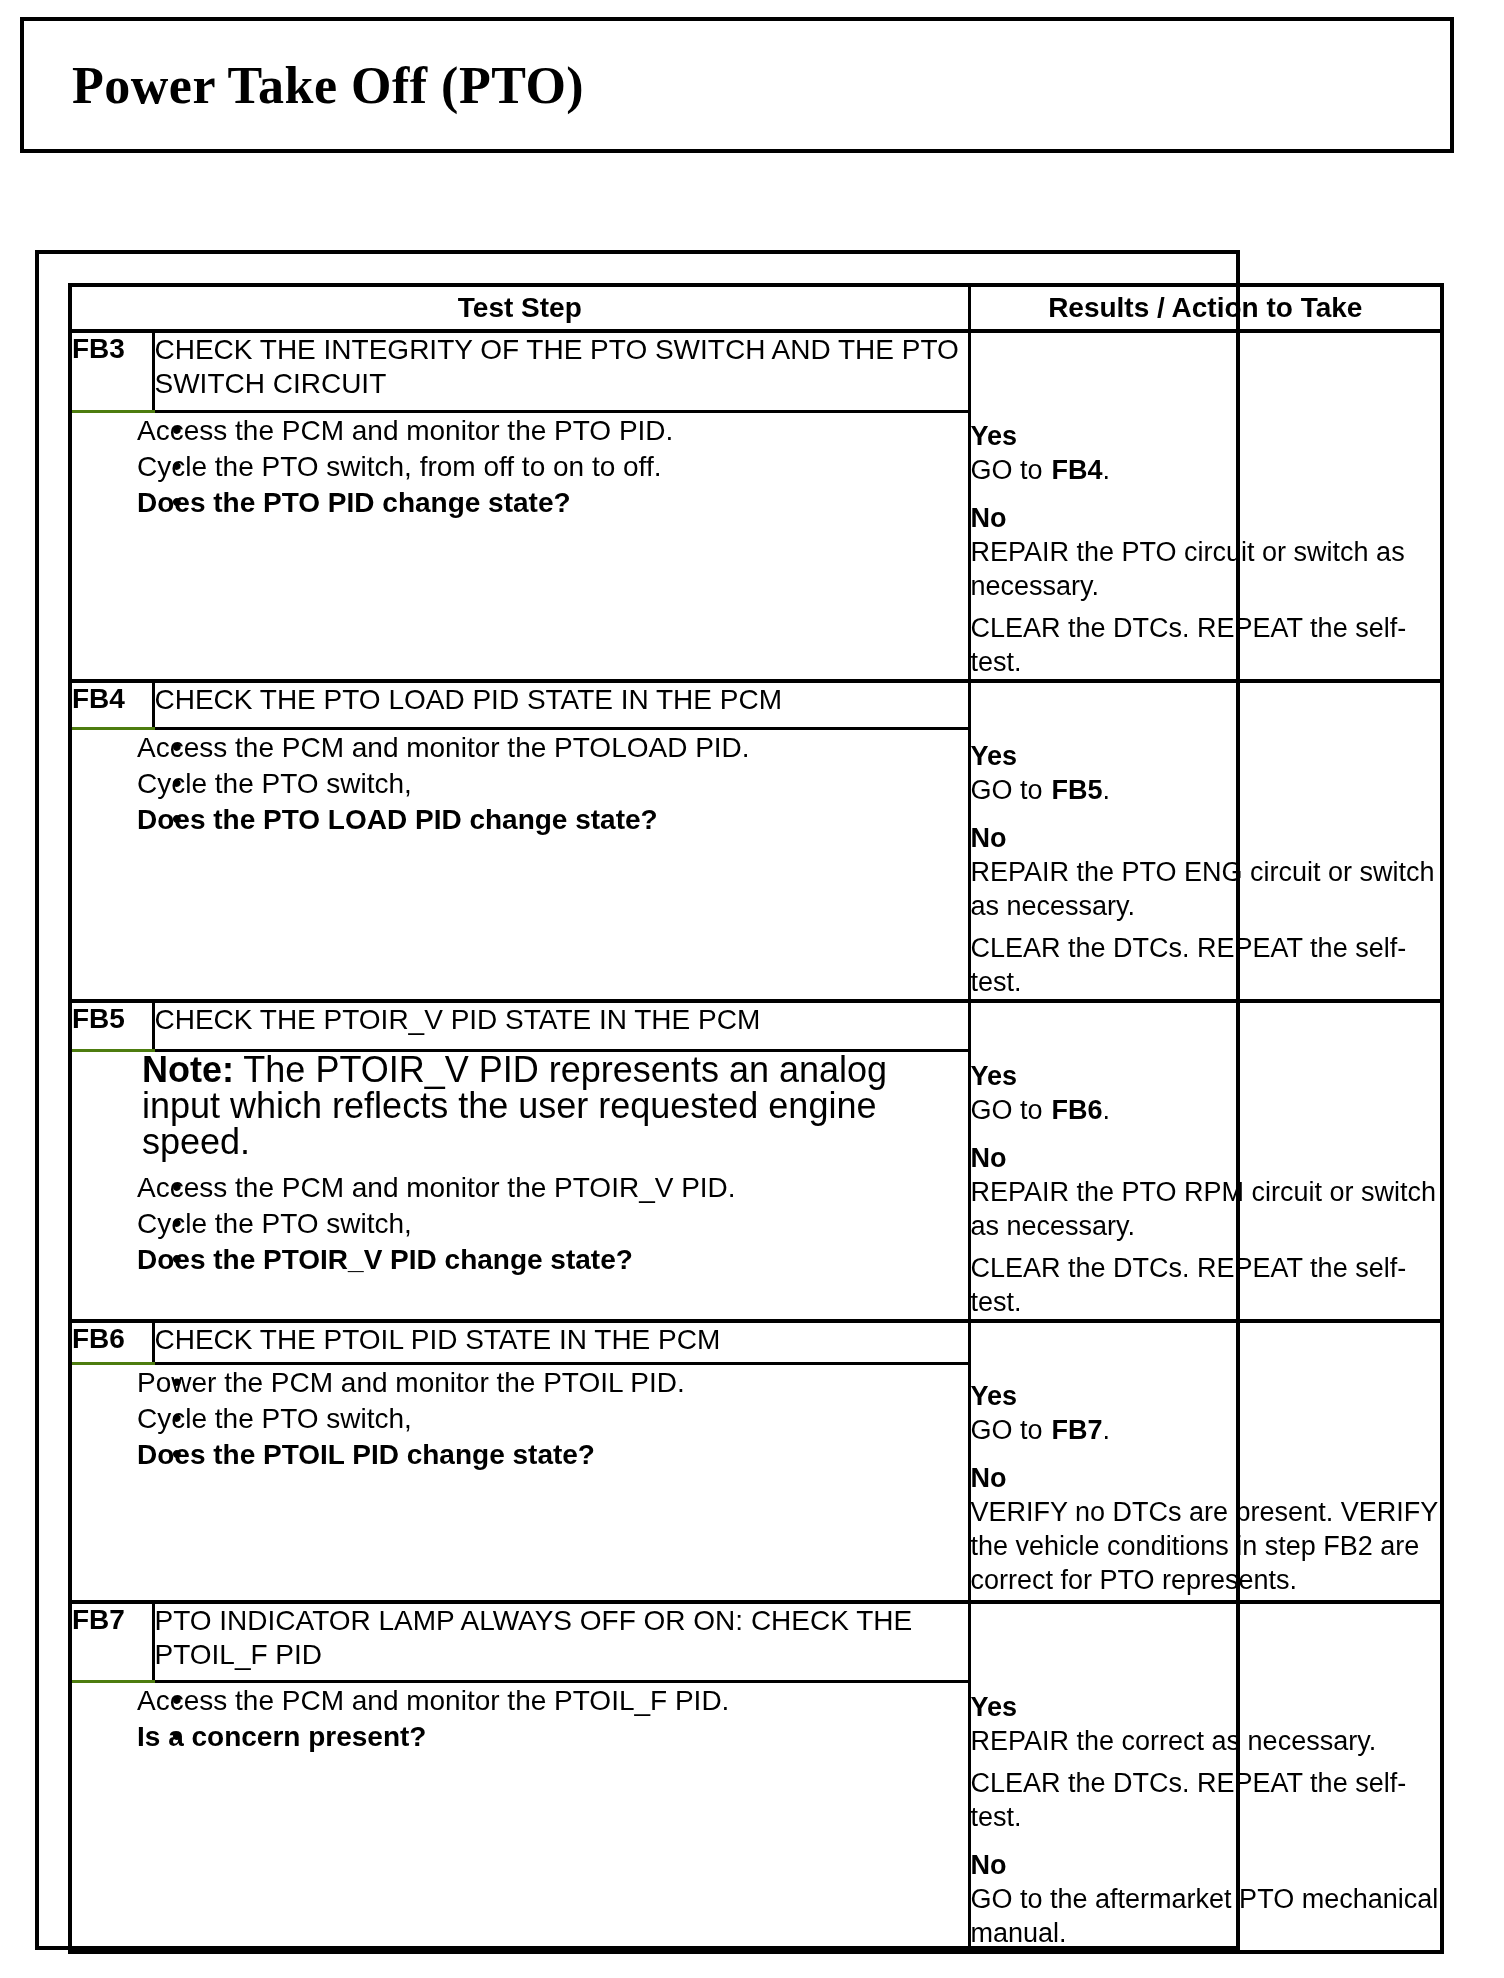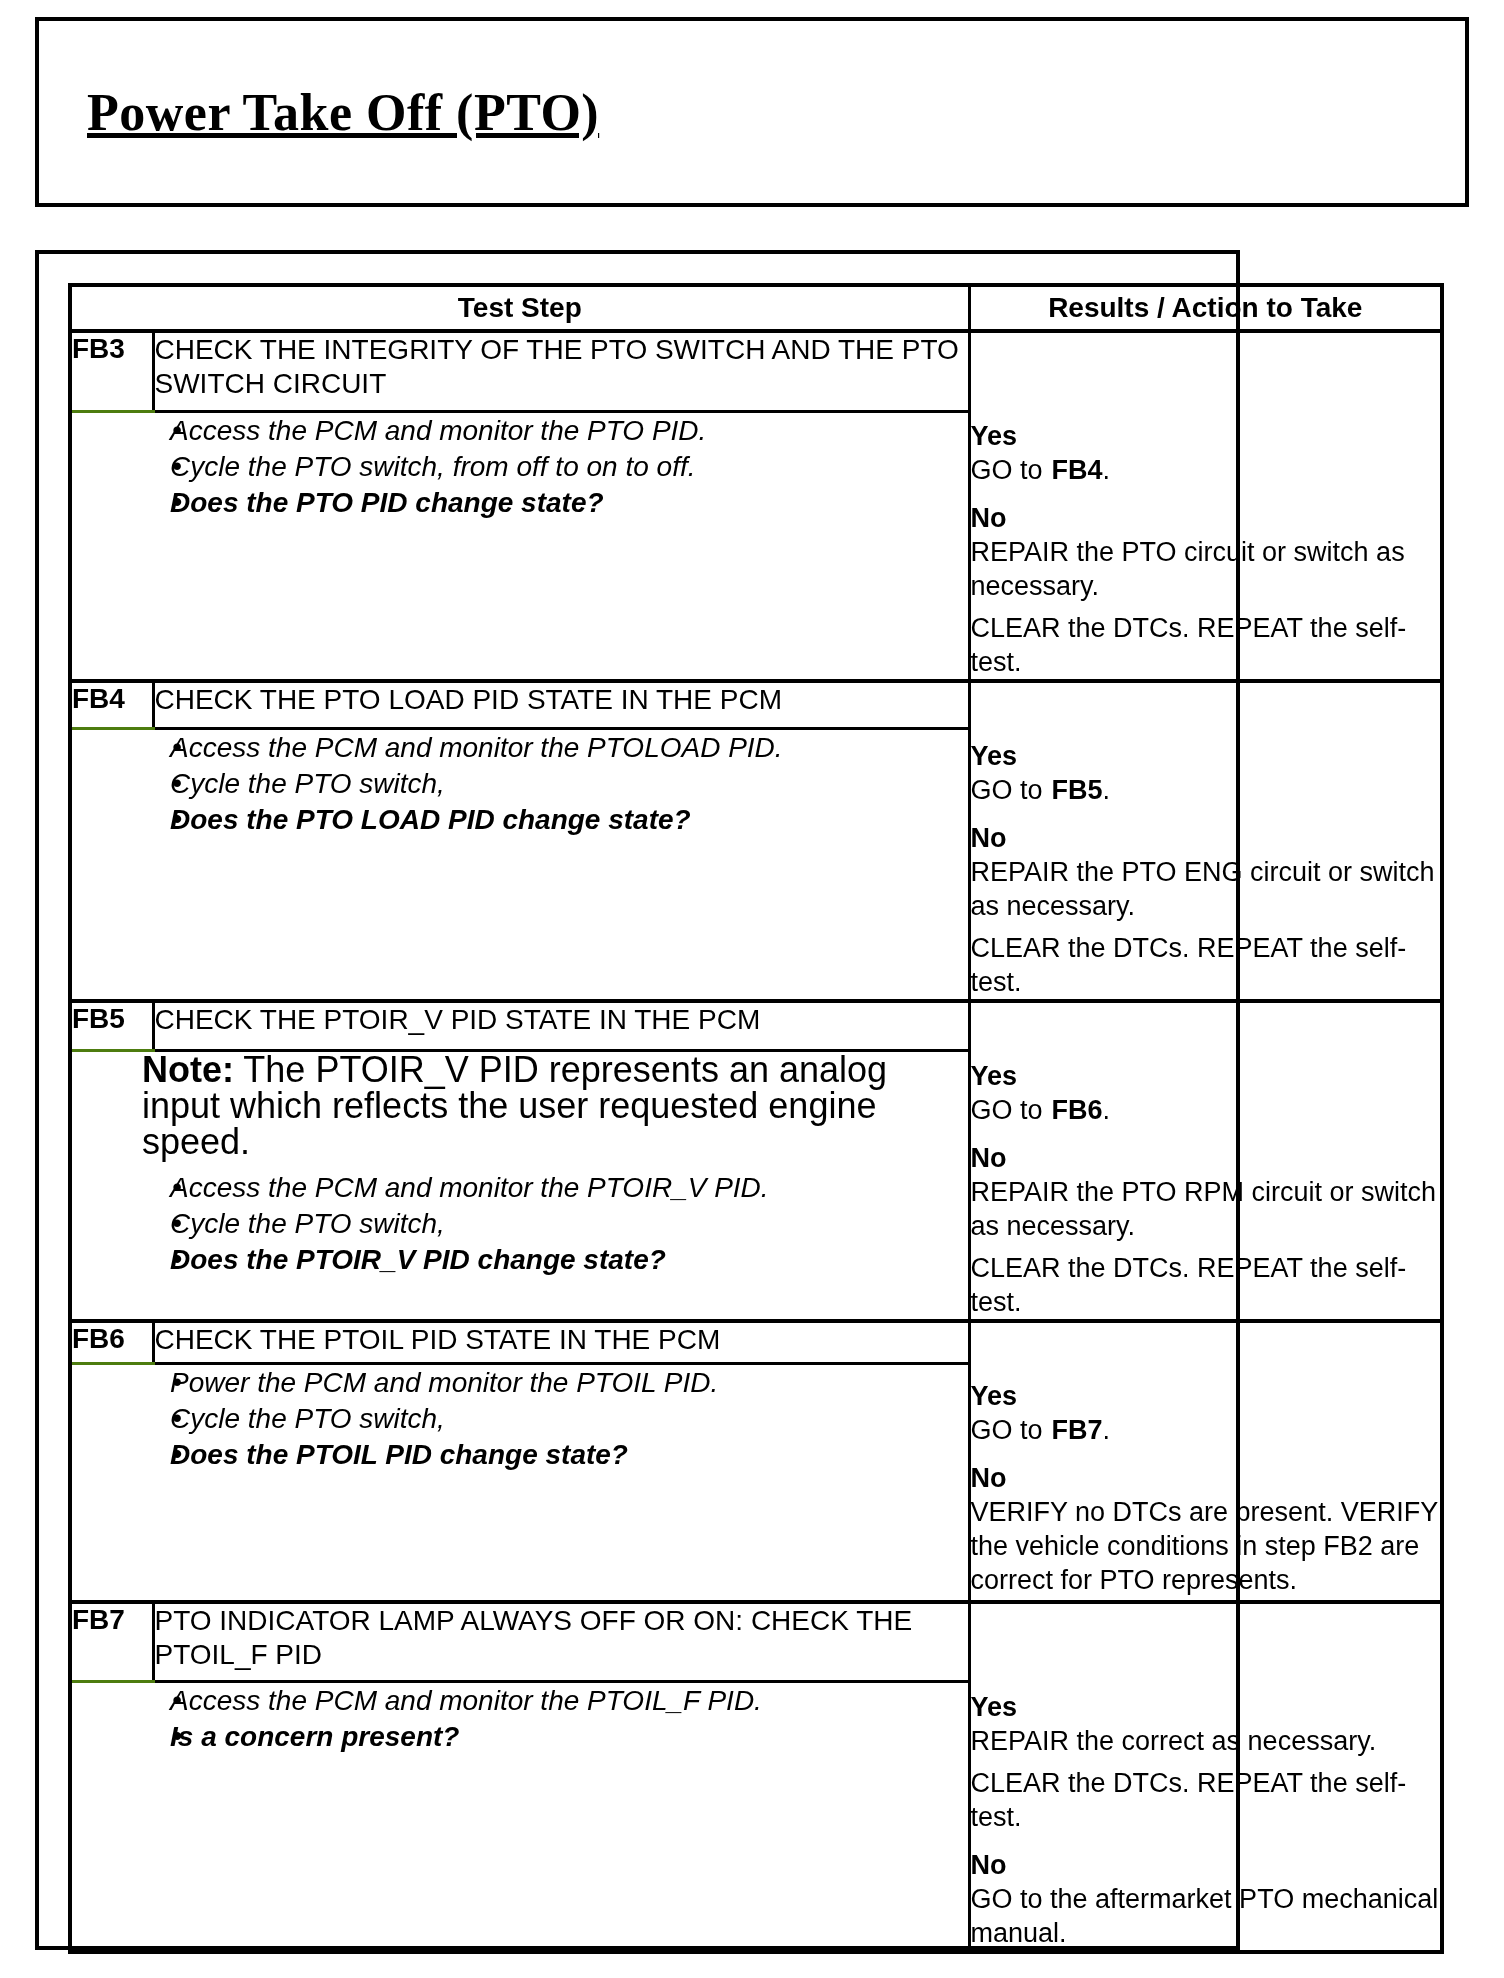--- a/index.html
+++ b/index.html
@@ -3,22 +3,22 @@
 <meta charset="utf-8">
 <style>
   html,body { margin:0; padding:0; }
   body {
     width:1504px; height:1978px; position:relative;
     background:#ffffff; color:#000;
     font-family:"Liberation Sans", sans-serif;
   }
   
   .header-box {
-    position:absolute; left:35px; top:17px; width:1434px; height:190px;
-    border:4px solid #000; box-sizing:border-box; display:flex;text-decoration:underline;
+    position:absolute; left:20px; top:17px; width:1434px; height:136px;
+    border:4px solid #000; box-sizing:border-box; display:flex;
   }
   .header-left { flex:1; display:flex; align-items:center; padding-left:48px; }
   .page-title {
     font-family:"Liberation Serif", serif; font-weight:bold;
     font-size:52px; letter-spacing:0.5px;
   }
   .header-right {
     width:424px; border-left:3px solid #000;
     display:flex; align-items:center; justify-content:center;
   }
@@ -51,22 +51,22 @@
   .title-cell {
     border-bottom:3px solid #000;
     vertical-align:middle; padding:4px 24px 4px 14px;
     font-weight:normal; font-size:28px; line-height:34px;
   }
   .body-cell { padding:16px 24px 10px 0; }
   .note { padding-left:70px; font-size:36px; line-height:36px; margin:0 0 10px 0; }
   .note-label { font-weight:bold; }
   ul.bullets { margin:0; padding:0; list-style:none; }
   ul.bullets li {
-    position:relative; padding-left:98px;
-    font-size:28px; line-height:36px;font-style:italic;
+    position:relative; padding-left:65px;
+    font-size:28px; line-height:36px;
   }
   ul.bullets li::before {
     content:"\2022"; position:absolute; left:100px; top:-1px; font-size:28px;
   }
   ul.bullets li.b { font-weight:bold; }
   .results-cell { padding:0 10px 10px 17px; font-size:27px; line-height:34px; }
   .res-wrap.offset-1 { margin-top:56px; }
   .res-wrap.offset-2 { margin-top:86px; }
   .res-answer { font-weight:bold; }
   .res-p + .res-p { margin-top:8px; }

